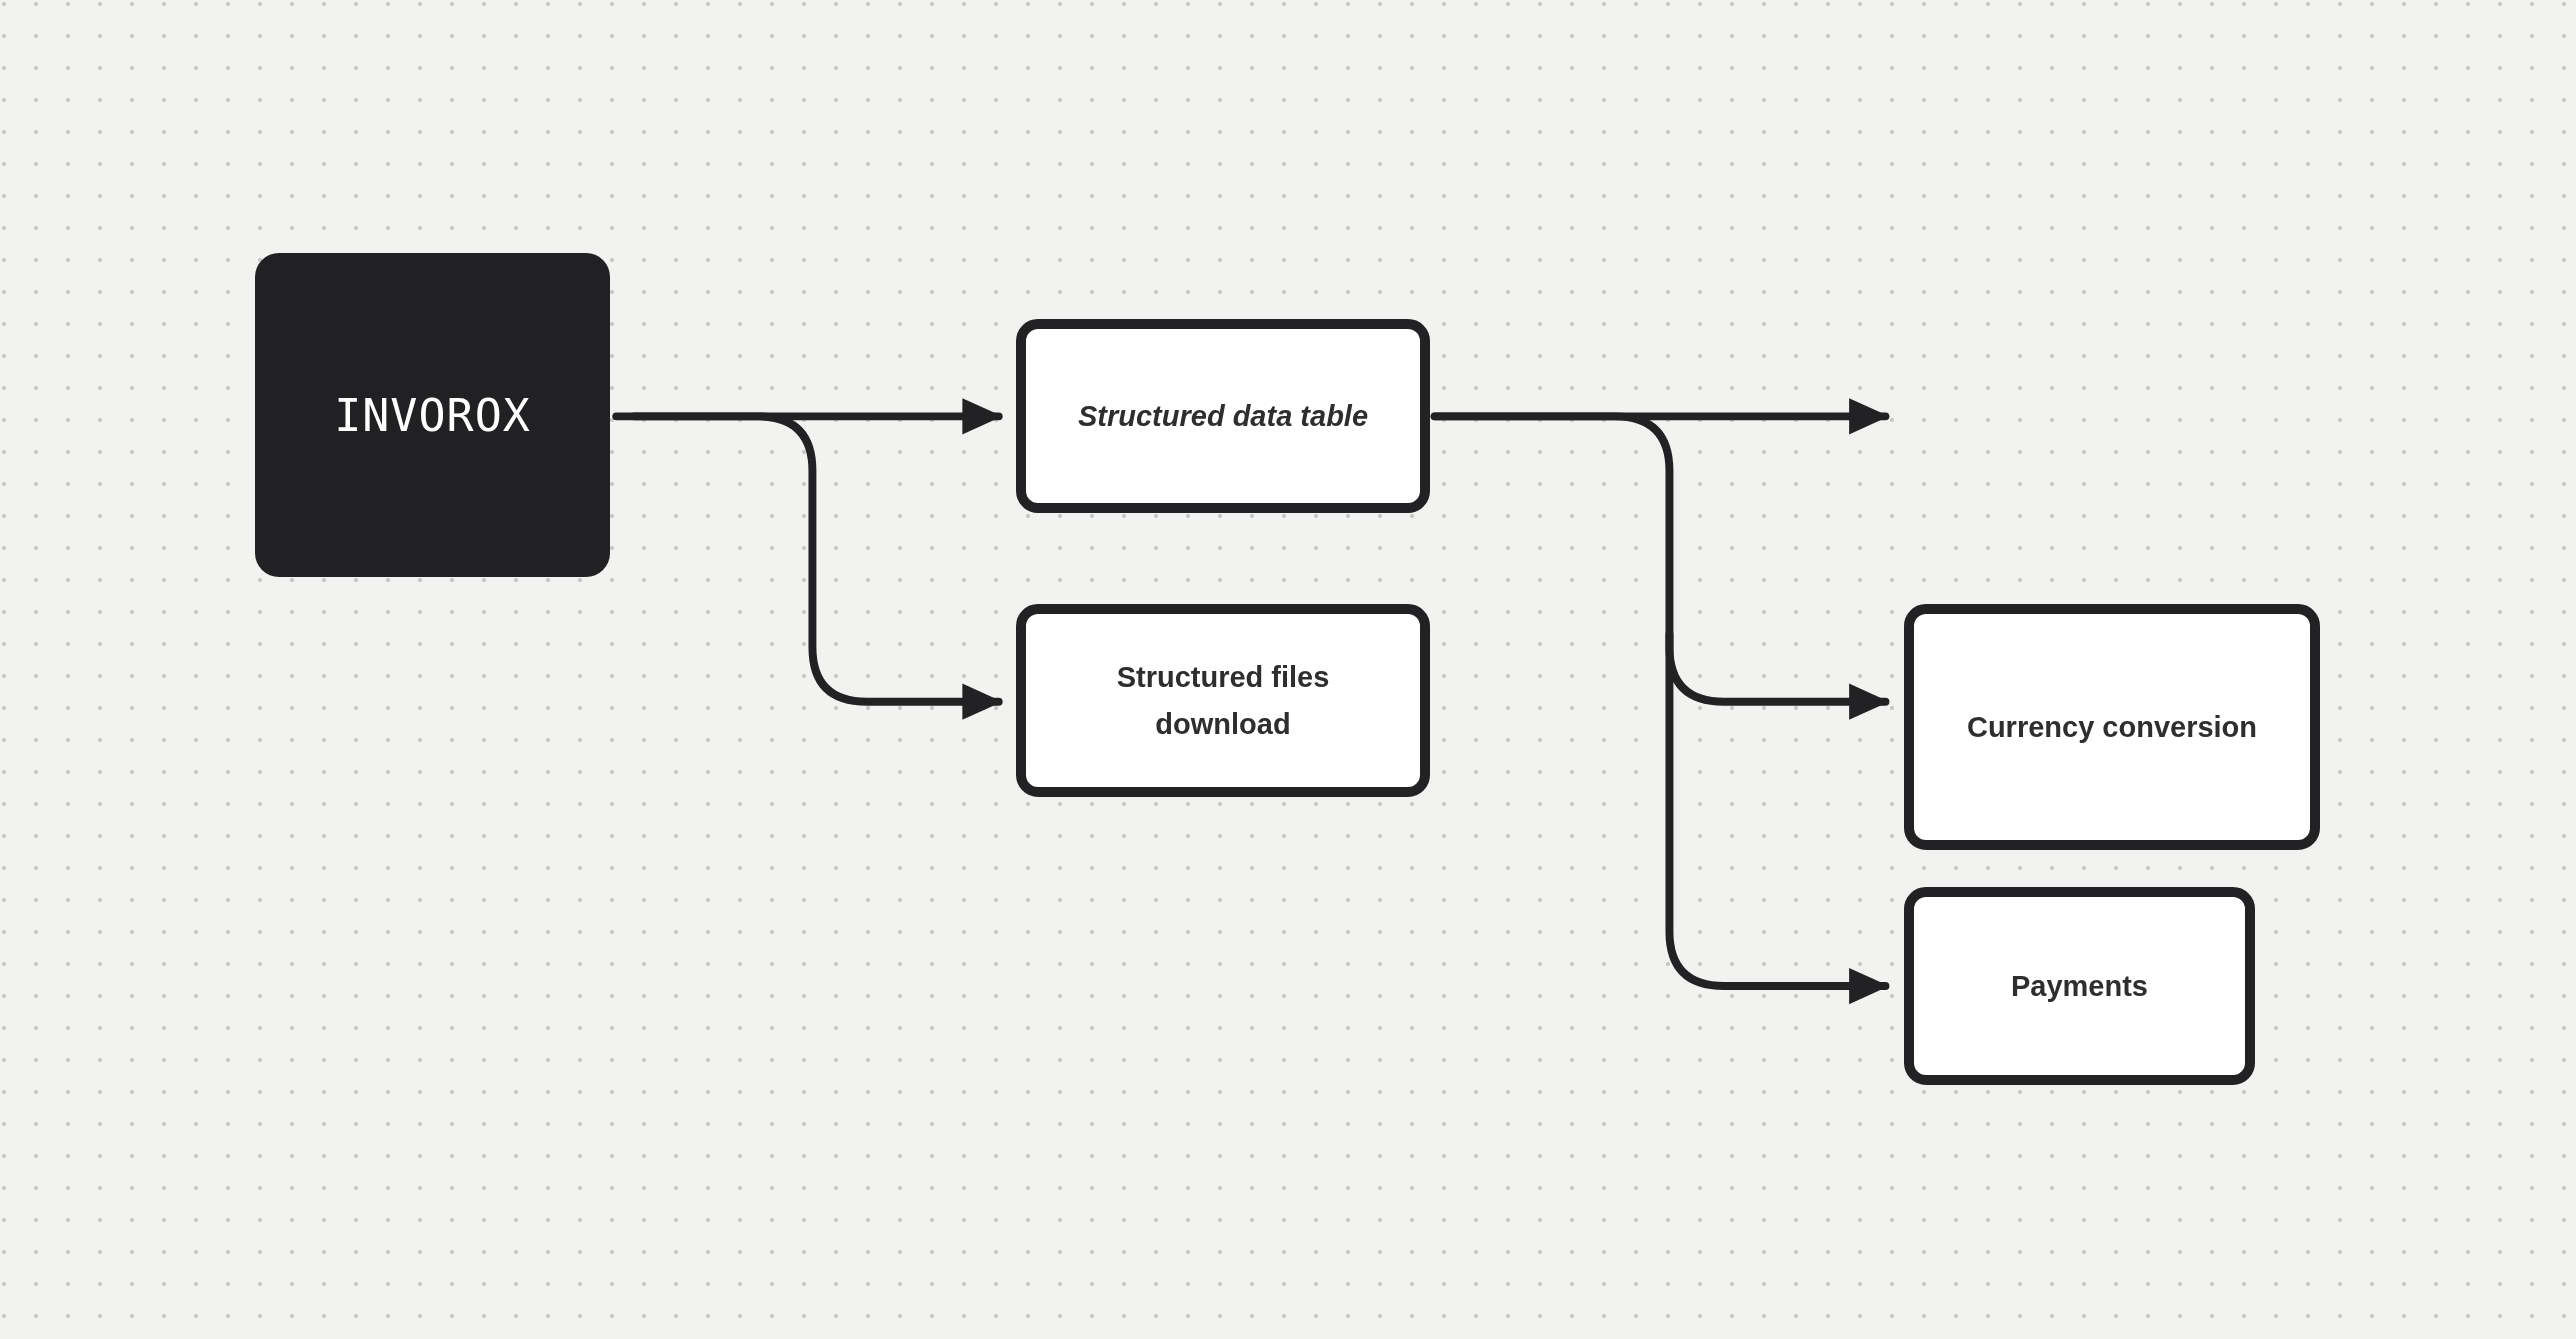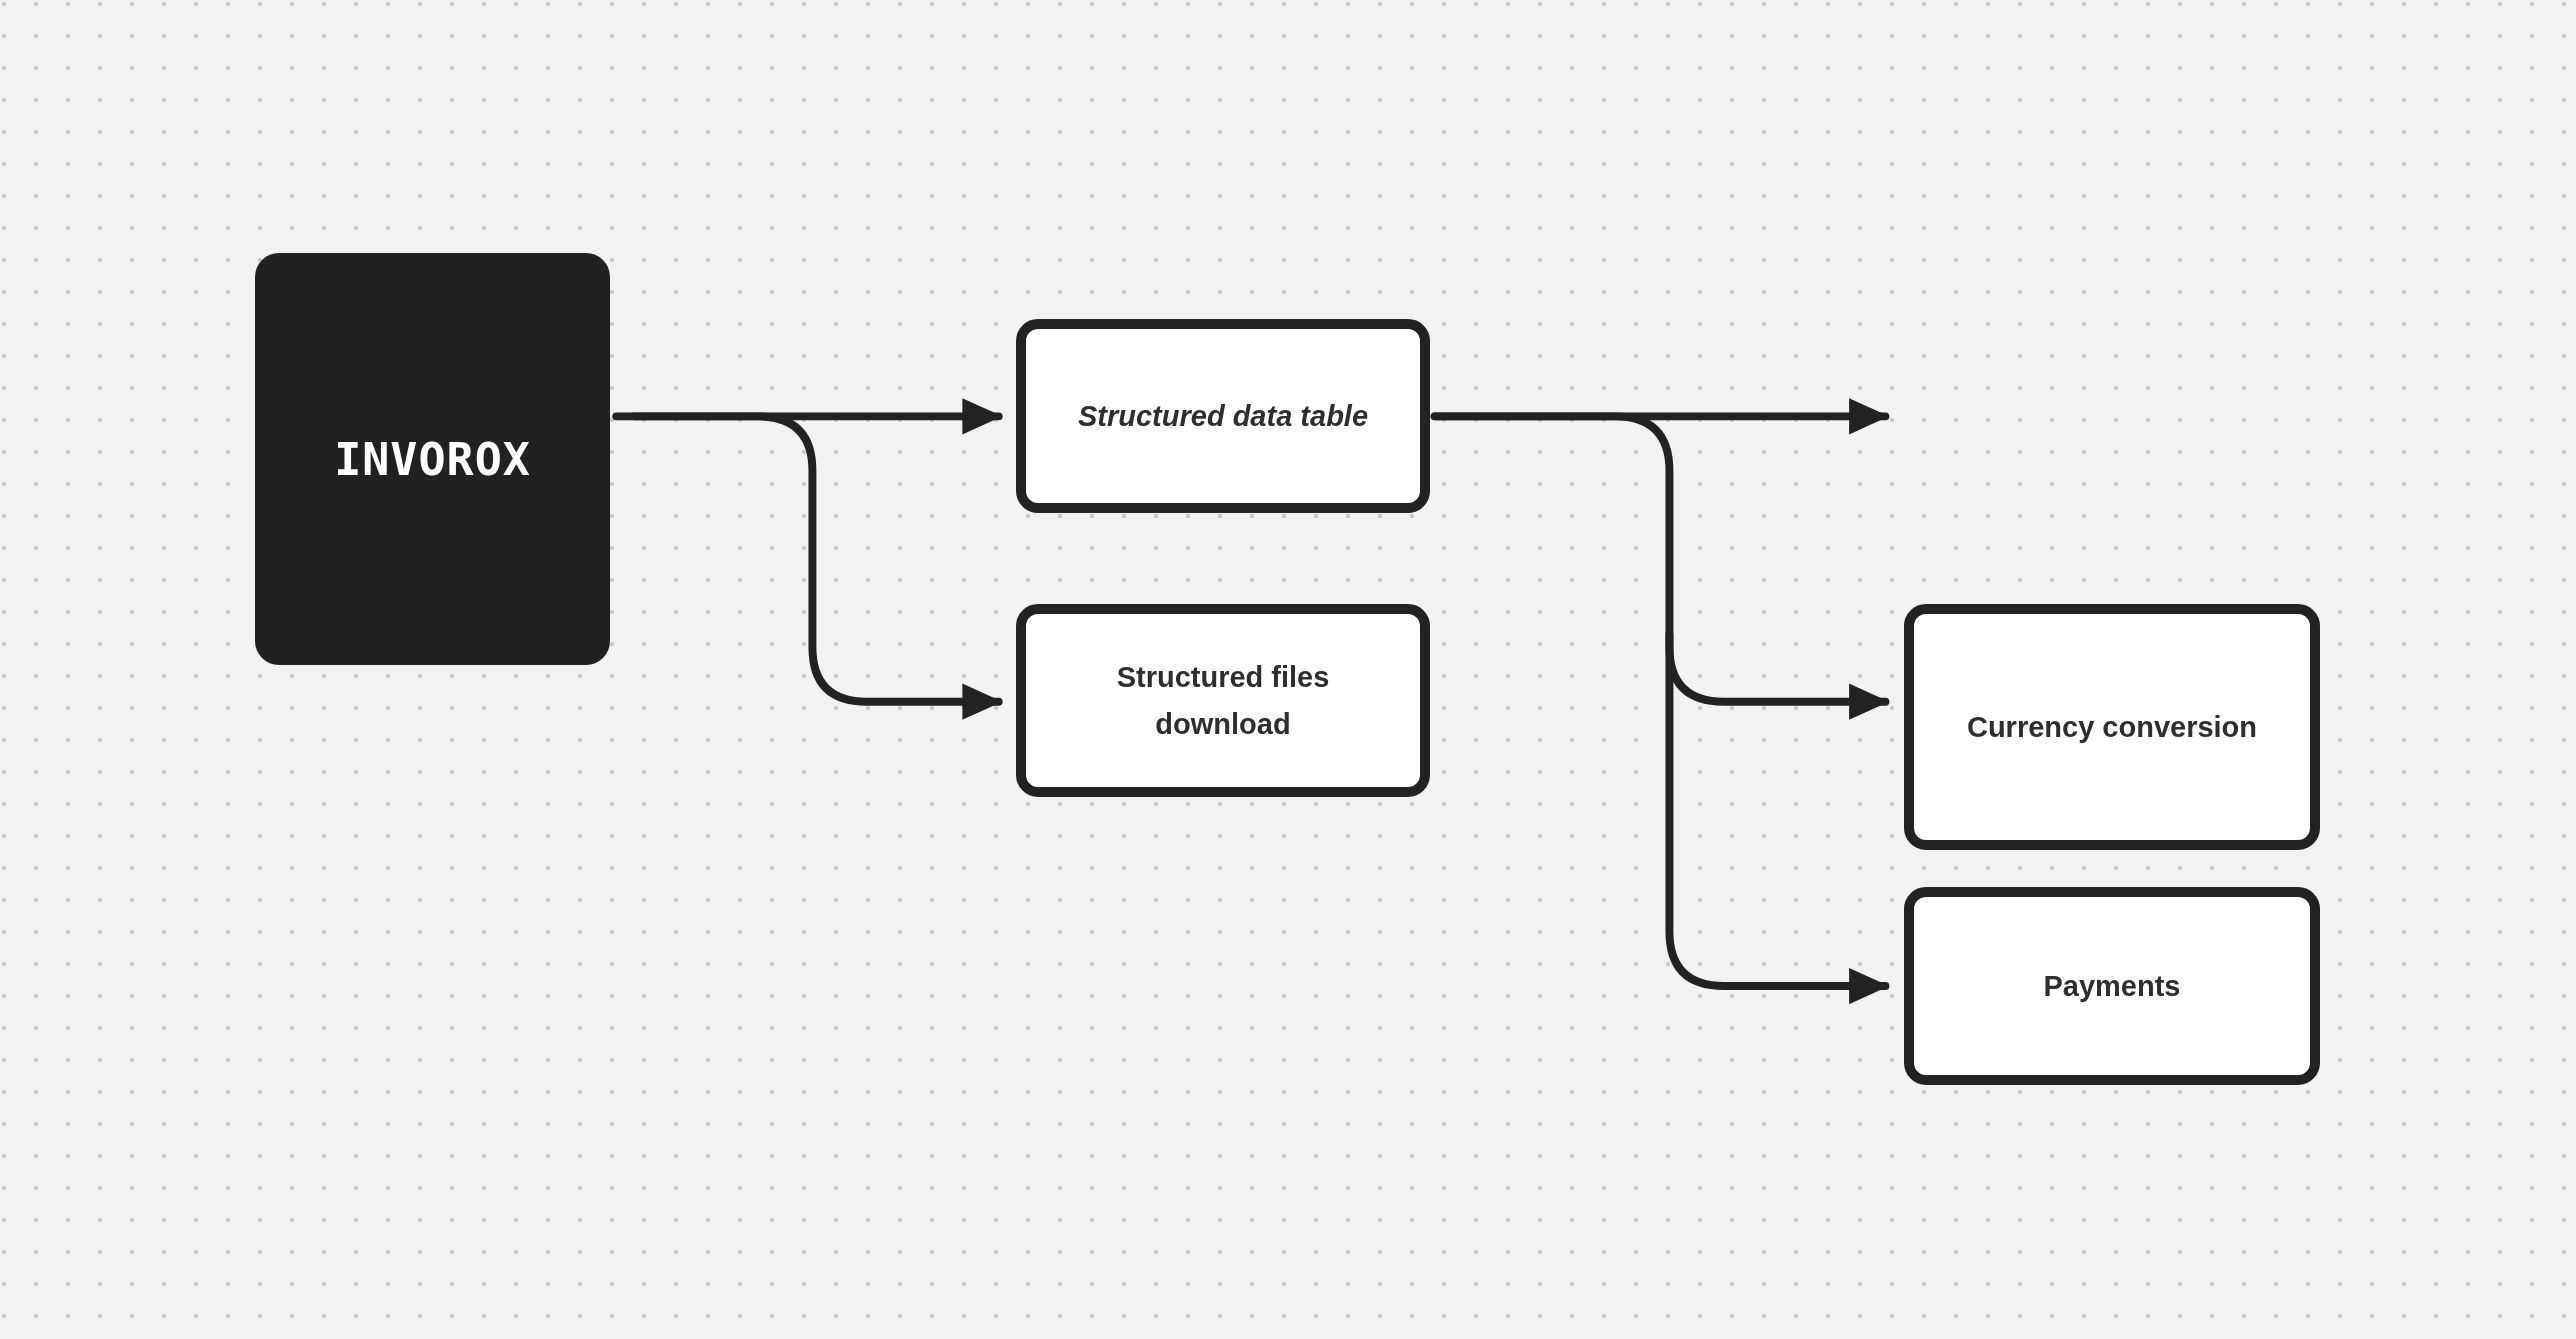--- a/index.html
+++ b/index.html
@@ -28,44 +28,44 @@
   .edge-layer{
     position:absolute;left:0;top:0;width:2576px;height:1340px;
     pointer-events:none;
   }
   .node{
     position:absolute;
     display:flex;align-items:center;justify-content:center;
     text-align:center;
   }
   .node--root{
-    left:255px;top:253px;width:355px;height:412px;
+    left:255px;top:253px;width:355px;height:324px;
     background:var(--root-fill);
     border-radius:24px;
     color:var(--root-text);
     font-family:"DejaVu Sans Mono","Liberation Mono",monospace;
     font-size:45px;
     letter-spacing:1px;
-    font-weight:700;
+    font-weight:400;
   }
   .node--card{
     background:var(--node-fill);
     border:10px solid var(--ink);
     border-radius:22px;
     color:var(--node-text);
     font-size:29px;
     font-weight:700;
     line-height:1.6;
     padding:0 44px;
   }
   .node--data-table{left:1016px;top:319px;width:414px;height:194px;font-style:italic;}
   .node--files-download{left:1016px;top:604px;width:414px;height:193px;}
   .node--file-link{left:1904px;top:319px;width:416px;height:194px;}
   .node--currency{left:1904px;top:604px;width:416px;height:246px;}
-  .node--payments{left:1904px;top:887px;width:416px;height:198px;}
+  .node--payments{left:1904px;top:887px;width:351px;height:198px;}
 </style>
 </head>
 <body>
 
 <div class="canvas">
 
   <svg class="edge-layer" width="2576" height="1340" viewBox="0 0 2600 1352" fill="none" xmlns="http://www.w3.org/2000/svg">
     <defs>
       <marker id="arrow" viewBox="0 0 12 12" refX="10" refY="6" markerUnits="userSpaceOnUse" markerWidth="44" markerHeight="44" orient="auto-start-reverse">
         <path d="M0,1 L11,6 L0,11 Z" fill="var(--ink)" stroke="none"></path>

